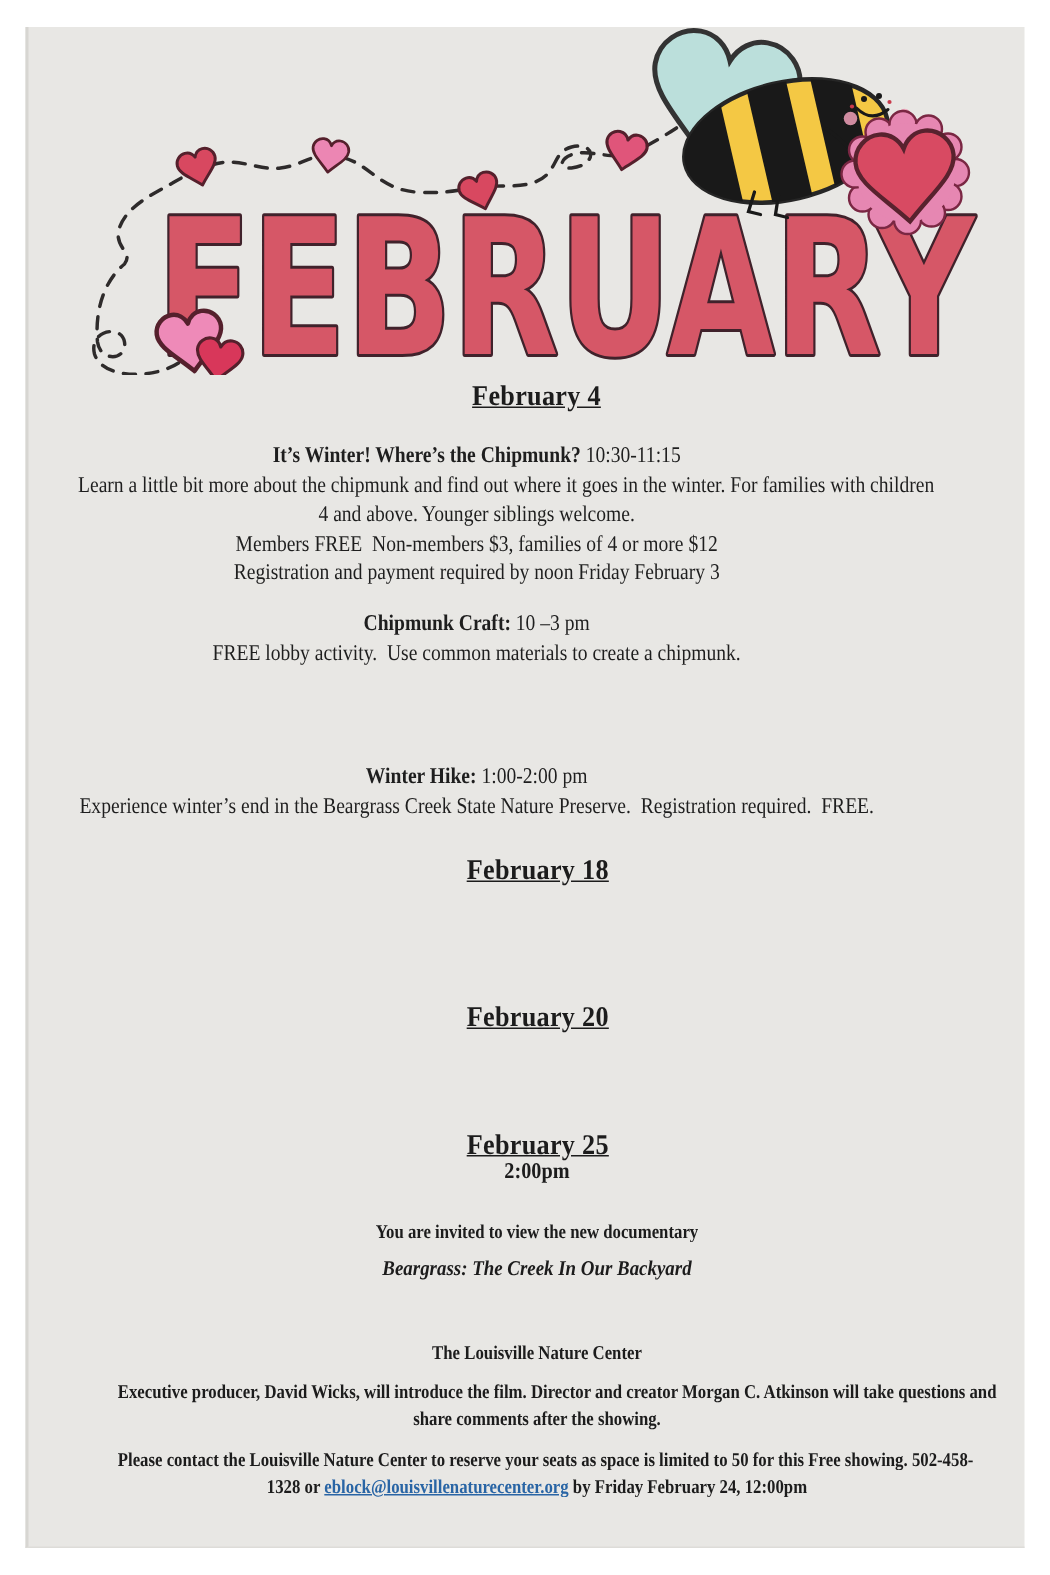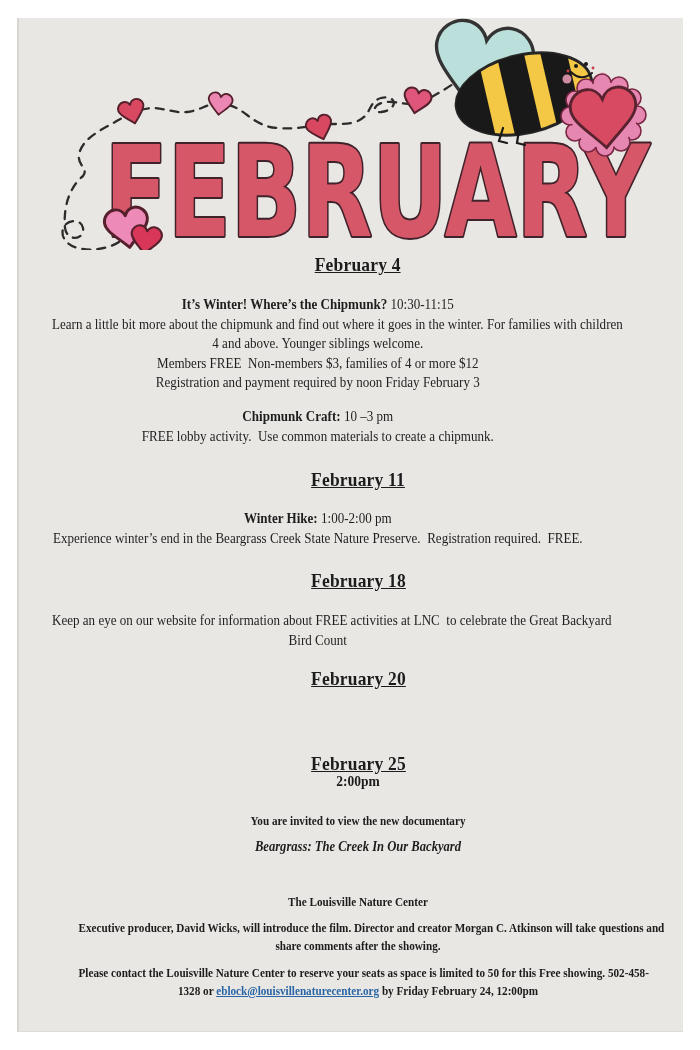--- a/index.html
+++ b/index.html
@@ -134,34 +134,27 @@
     <div class="line">Learn a little bit more about the chipmunk and find out where it goes in the winter. For families with children</div>
     <div class="line">4 and above. Younger siblings welcome.</div>
     <div class="line">Members FREE  Non-members $3, families of 4 or more $12</div>
     <div class="line">Registration and payment required by noon Friday February 3</div>
   </div>
   <div class="blk" style="top:389px">
     <div class="line"><span class="b">Chipmunk Craft:</span><span> 10 –3 pm</span></div>
     <div class="line">FREE lobby activity.  Use common materials to create a chipmunk.</div>
   </div>
 
-  <div class="cblk" style="top:452px">
-    <span class="heading" style="display:inline-block">February 11</span>
-  </div>
   <div class="blk" style="top:491px">
     <div class="line"><span class="b">Winter Hike:</span><span> 1:00-2:00 pm</span></div>
     <div class="line">Experience winter’s end in the Beargrass Creek State Nature Preserve.  Registration required.  FREE.</div>
   </div>
 
   <div class="cblk" style="top:553px">
     <span class="heading" style="display:inline-block">February 18</span>
-  </div>
-  <div class="blk" style="top:593px">
-    <div class="line">Keep an eye on our website for information about FREE activities at LNC  to celebrate the Great Backyard</div>
-    <div class="line">Bird Count</div>
   </div>
 
   <div class="cblk" style="top:651px">
     <span class="heading" style="display:inline-block">February 20</span>
   </div>
 
   <div class="cblk" style="top:736px">
     <span class="heading" style="display:inline-block">February 25</span>
   </div>
   <div class="cblk" style="top:755px">

